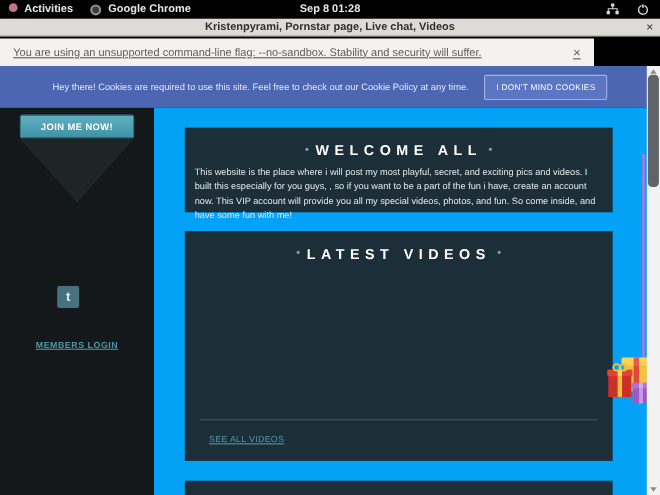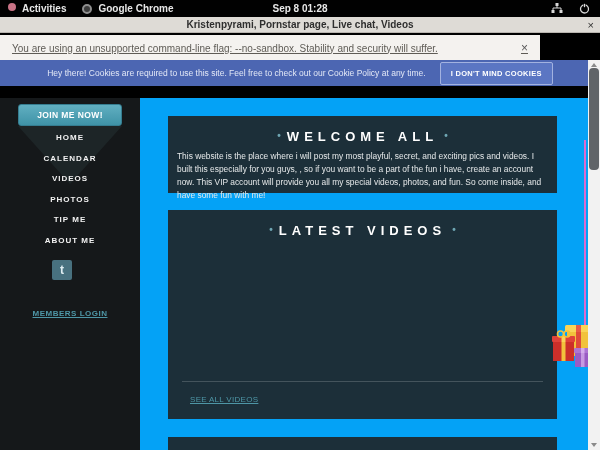--- a/index.html
+++ b/index.html
@@ -29,25 +29,25 @@
 
   
   .infobar { position:absolute; left:0; top:35px; width:540px; height:27px;
     background:#f4f2ef; border-bottom:1px solid #d2cec9; display:flex; align-items:center;
     padding:0 12px; font-size:10px; color:#5f5c56;text-decoration:underline; }
   .infobar .ib-close { margin-left:auto; color:#5a5a5a; font-size:12px; }
 
   
   .viewport { position:absolute; left:0; top:60px; width:600px; height:390px; overflow:hidden; }
 
-  .cookie-bar { position:absolute; left:0; top:0; width:600px; height:26px;
+  .cookie-bar { position:absolute; left:0; top:0; width:600px; height:38px;
     background:#4c66b2; display:flex; align-items:center; justify-content:center; gap:14px; }
   .cookie-msg { font-size:8.5px; color:#e3e8f6; }
   .cookie-btn { background:#5b76c3; border:1px solid #a3b2e0; color:#fff;
-    font-size:7.5px; font-weight:bold; padding:6px 10px; border-radius:2px;
+    font-size:7.5px; font-weight:normal; padding:6px 10px; border-radius:2px;
     font-family:"Liberation Sans", sans-serif; letter-spacing:.3px; }
 
   
   .page { position:absolute; left:0; top:38px; width:600px; height:352px;
     background:#04a2f6; overflow:hidden; }
 
   .sidebar { position:absolute; left:0; top:0; width:140px; height:352px; background:#15181a; }
   .join-btn { display:block; margin:6px auto 16px auto; width:104px; height:22px;
     background:linear-gradient(#61afc1,#3f93a7); border:1px solid #357d90; border-radius:3px;
     color:#fff; font-size:8.5px; font-weight:bold; letter-spacing:.4px;
@@ -143,28 +143,20 @@
     <div class="cookie-bar">
       <span class="cookie-msg">Hey there! Cookies are required to use this site. Feel free to check out our Cookie Policy at any time.</span>
       <button class="cookie-btn">I DON'T MIND COOKIES</button>
     </div>
 
     <div class="page">
 
       <div class="sidebar">
         <button class="join-btn">JOIN ME NOW!</button>
         <div class="side-triangle"></div>
-        <nav class="side-menu">
-          <div class="side-item">HOME</div>
-          <div class="side-item">CALENDAR</div>
-          <div class="side-item">VIDEOS</div>
-          <div class="side-item">PHOTOS</div>
-          <div class="side-item">TIP ME</div>
-          <div class="side-item">ABOUT ME</div>
-        </nav>
         <div class="tumblr">t</div>
         <a class="members-login">MEMBERS LOGIN</a>
       </div>
 
       <div class="content">
 
         <section class="panel panel-welcome">
           <h2><span class="decor-dot">•</span><span>WELCOME ALL</span><span class="decor-dot">•</span></h2>
           <p class="welcome-text">This website is the  place where i will post my most playful, secret, and exciting pics and videos. I built this especially for you guys, , so if you want to be a part  of the fun i have, create an account now. This VIP account will provide you all my special videos, photos, and fun. So come inside, and have some fun with me!</p>
         </section>

